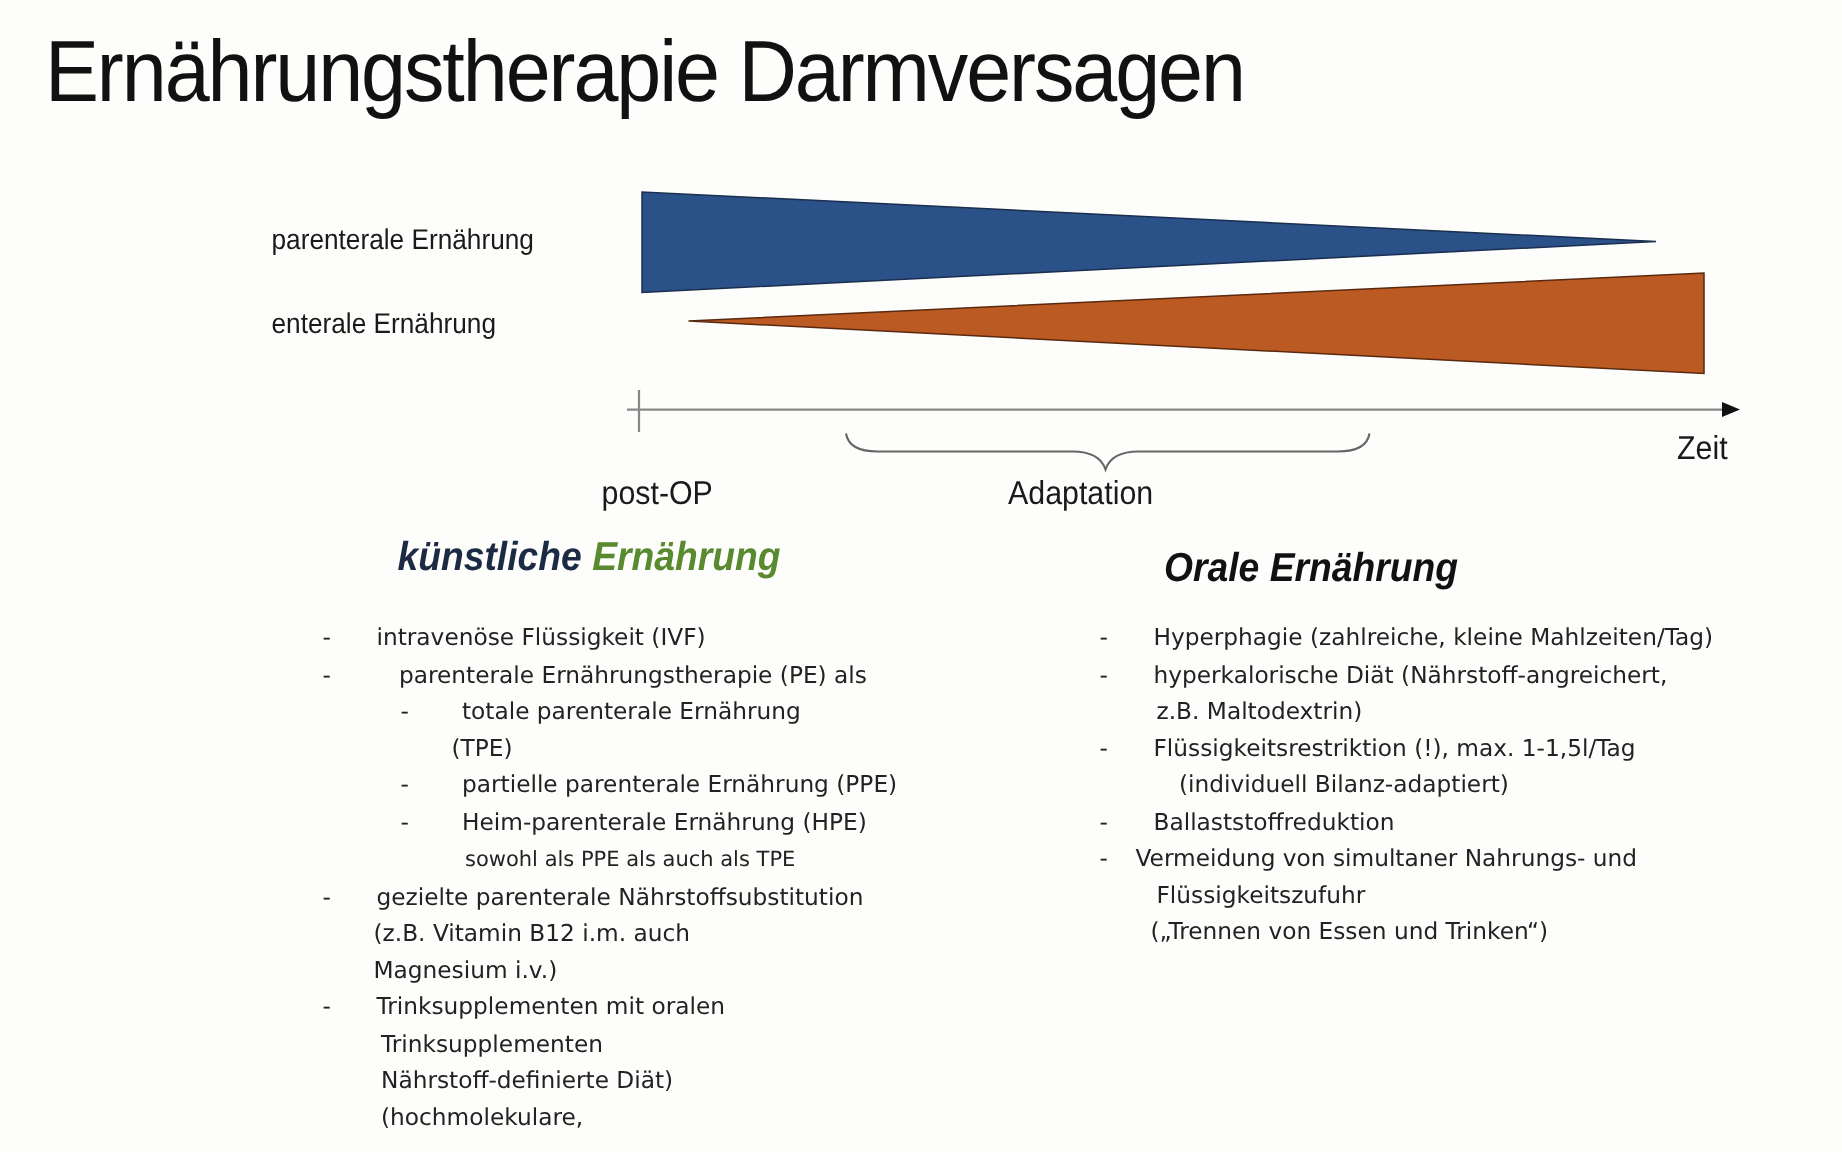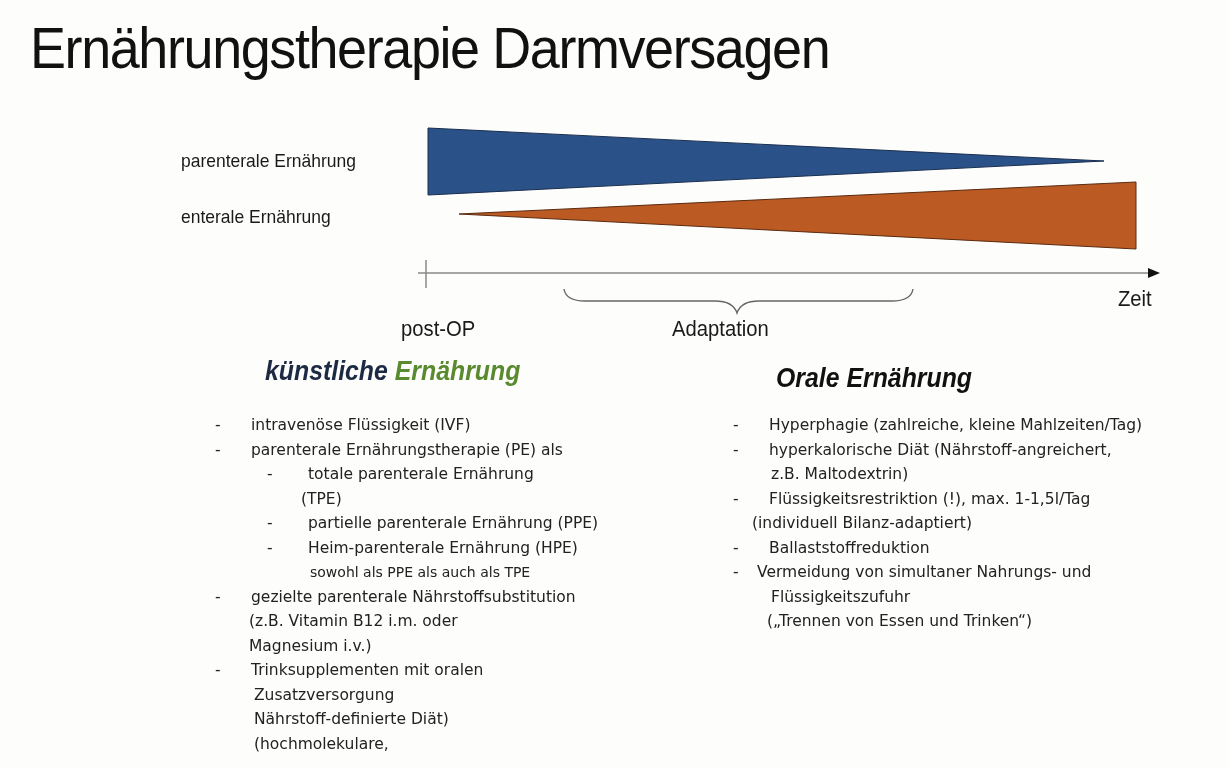--- a/index.html
+++ b/index.html
@@ -58,38 +58,38 @@
 
 <div class="section-title" style="left:265px; top:356px;">
   <span style="color:#1c2a44;">künstliche</span>
   <span style="color:#5a8a2f;">Ernährung</span>
 </div>
 
 <div class="section-title" style="left:776px; top:363px; color:#111;">Orale Ernährung</div>
 
 <ul class="list" style="left:215px; top:413px;">
   <li><span class="dash">-</span><span style="margin-left:36px">intravenöse Flüssigkeit (IVF)</span></li>
-  <li><span class="dash">-</span><span style="margin-left:36px">parenterale Ernährungstherapie (PE) als</span></li>
+  <li><span class="dash">-</span><span style="margin-left:51px">parenterale Ernährungstherapie (PE) als</span></li>
   <li class="sub"><span class="dash">-</span><span style="margin-left:93px">totale parenterale Ernährung</span></li>
   <li><span style="margin-left:86px">(TPE)</span></li>
   <li class="sub"><span class="dash">-</span><span style="margin-left:93px">partielle parenterale Ernährung (PPE)</span></li>
   <li class="sub"><span class="dash">-</span><span style="margin-left:93px">Heim-parenterale Ernährung (HPE)</span></li>
   <li><span style="margin-left:95px; font-size:14px;">sowohl als PPE als auch als TPE</span></li>
   <li><span class="dash">-</span><span style="margin-left:36px">gezielte parenterale Nährstoffsubstitution</span></li>
-  <li><span style="margin-left:34px">(z.B. Vitamin B12 i.m. oder</span></li>
+  <li><span style="margin-left:34px">(z.B. Vitamin B12 i.m. auch</span></li>
   <li><span style="margin-left:34px">Magnesium i.v.)</span></li>
   <li><span class="dash">-</span><span style="margin-left:36px">Trinksupplementen mit oralen</span></li>
-  <li><span style="margin-left:39px">Zusatzversorgung</span></li>
+  <li><span style="margin-left:39px">Trinksupplementen</span></li>
   <li><span style="margin-left:39px">Nährstoff-definierte Diät)</span></li>
   <li><span style="margin-left:39px">(hochmolekulare,</span></li>
 </ul>
 
 <ul class="list" style="left:733px; top:413px;">
   <li><span class="dash">-</span><span style="margin-left:36px">Hyperphagie (zahlreiche, kleine Mahlzeiten/Tag)</span></li>
   <li><span class="dash">-</span><span style="margin-left:36px">hyperkalorische Diät (Nährstoff-angreichert,</span></li>
   <li><span style="margin-left:38px">z.B. Maltodextrin)</span></li>
   <li><span class="dash">-</span><span style="margin-left:36px">Flüssigkeitsrestriktion (!), max. 1-1,5l/Tag</span></li>
-  <li><span style="margin-left:19px">(individuell Bilanz-adaptiert)</span></li>
+  <li><span style="margin-left:53px">(individuell Bilanz-adaptiert)</span></li>
   <li><span class="dash">-</span><span style="margin-left:36px">Ballaststoffreduktion</span></li>
   <li><span class="dash">-</span><span style="margin-left:24px">Vermeidung von simultaner Nahrungs- und</span></li>
   <li><span style="margin-left:38px">Flüssigkeitszufuhr</span></li>
   <li><span style="margin-left:34px">(„Trennen von Essen und Trinken“)</span></li>
 </ul>
 
 </body></html>

